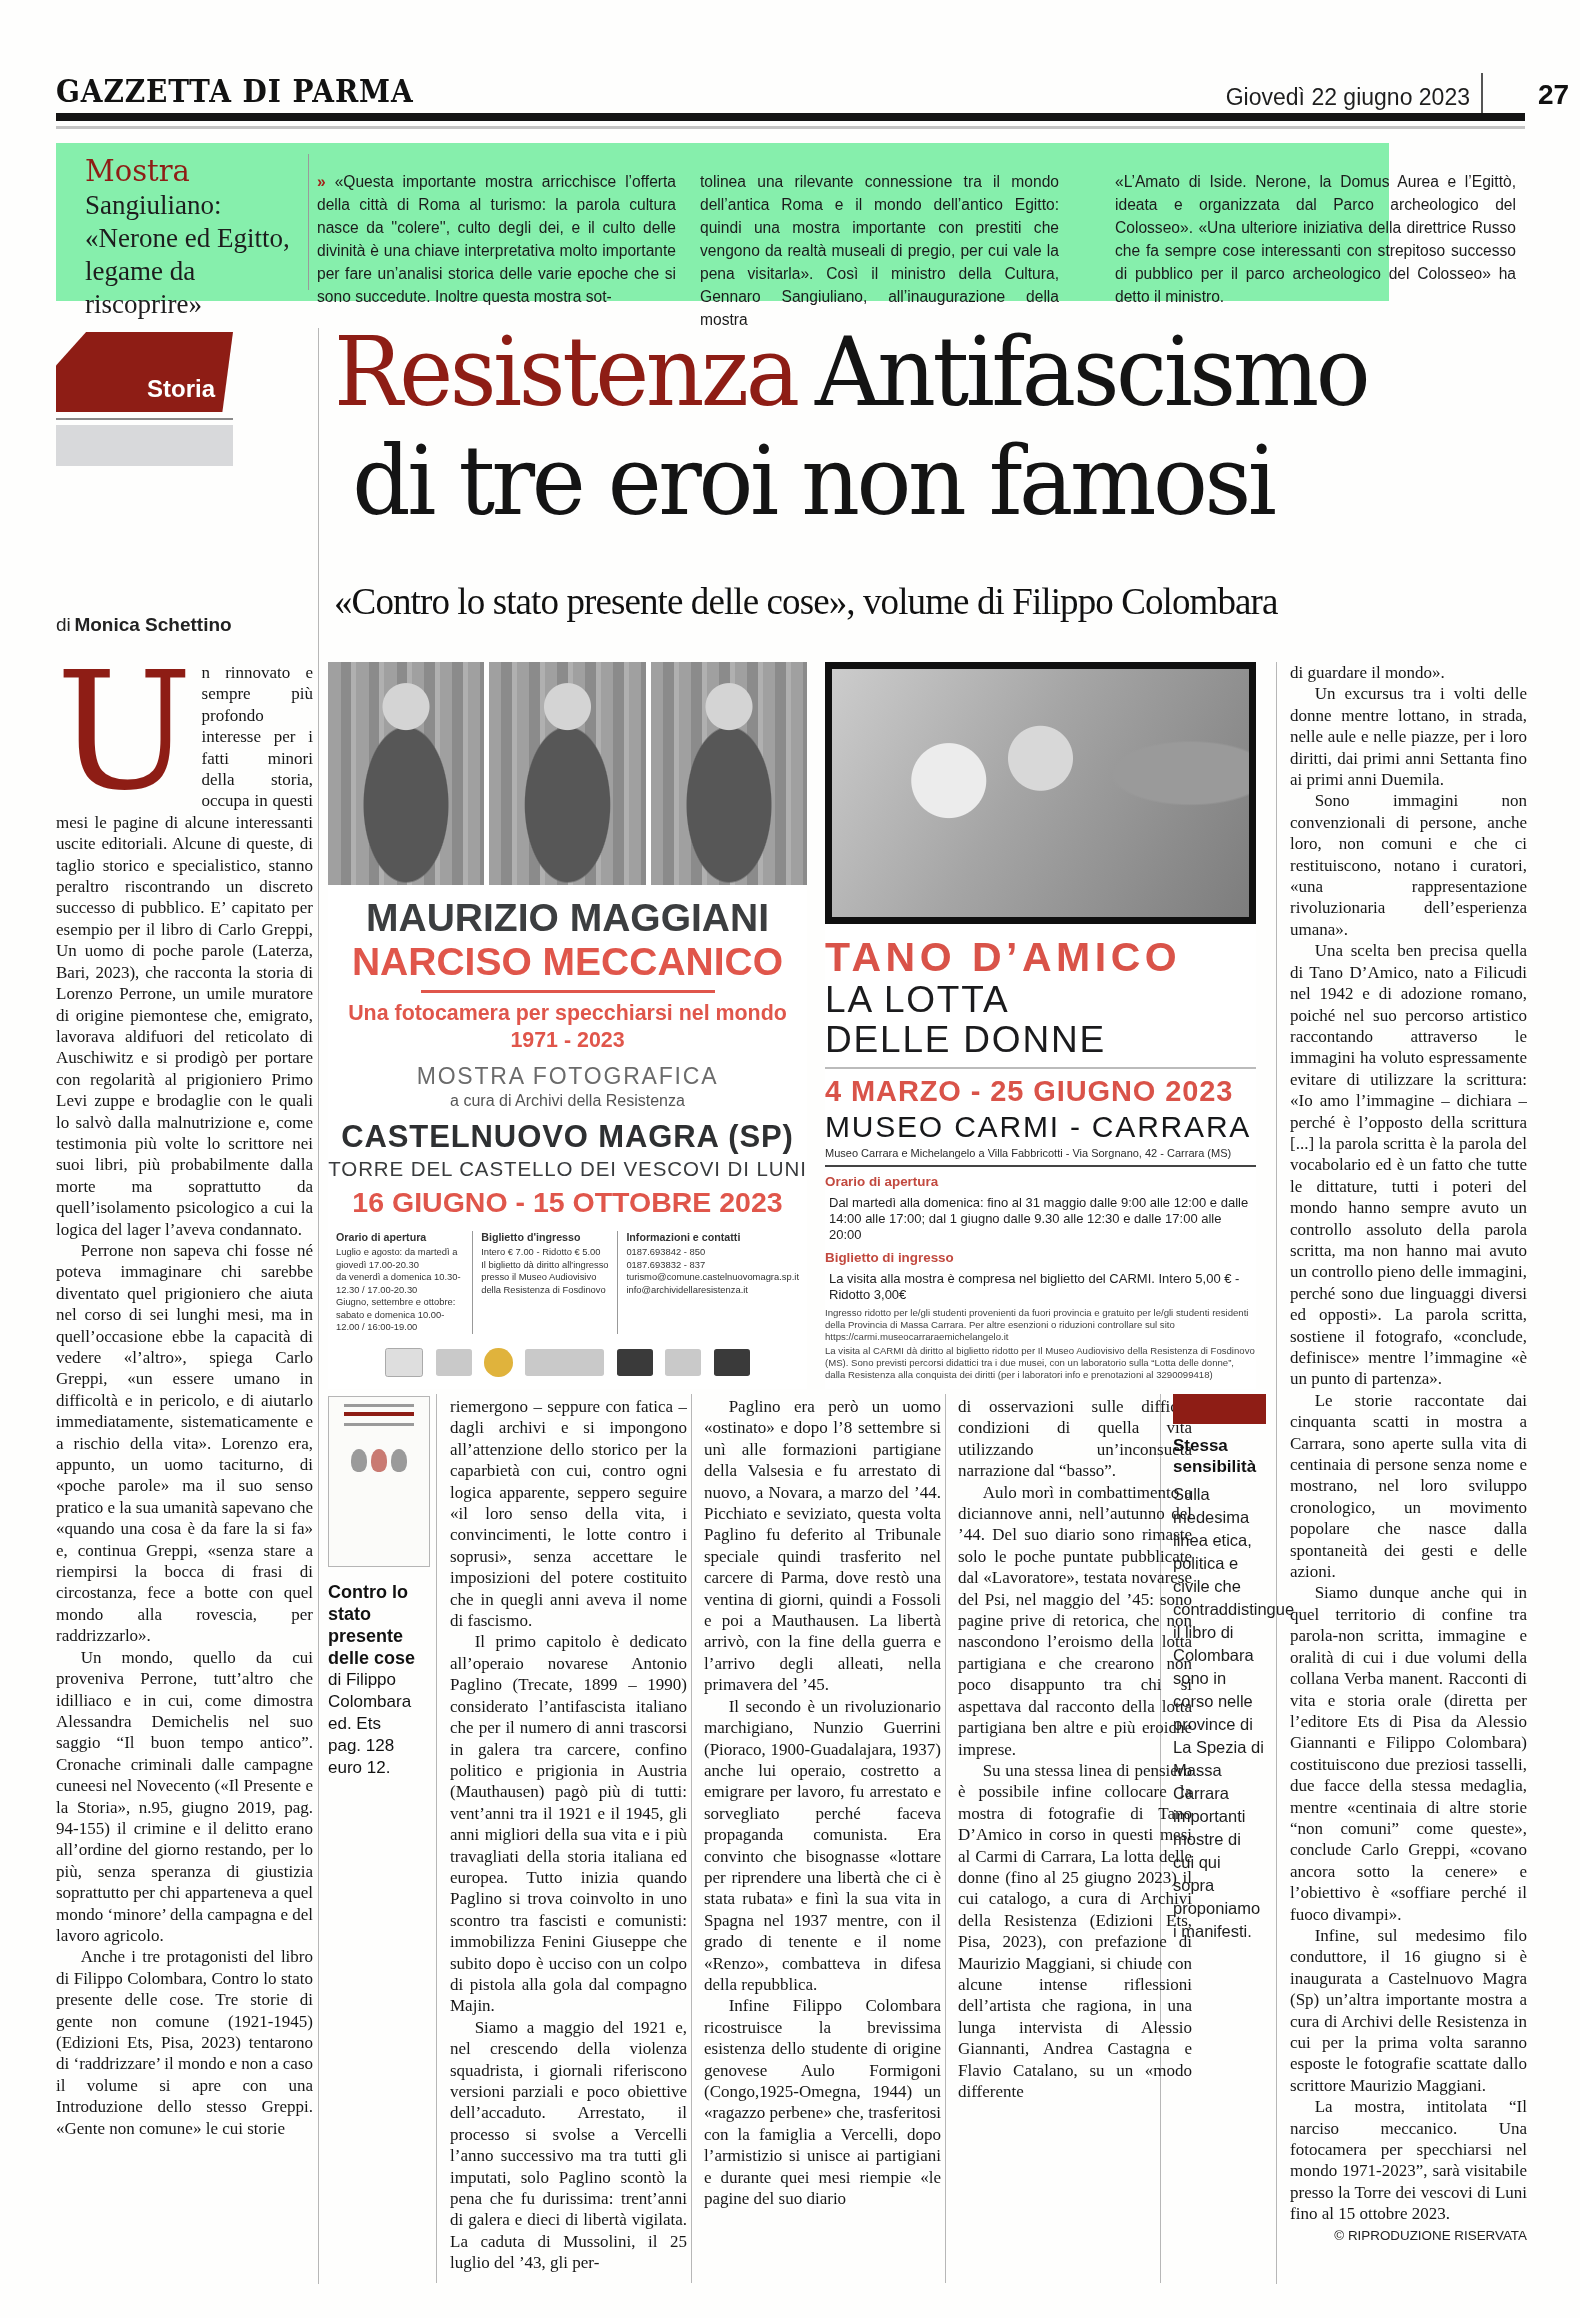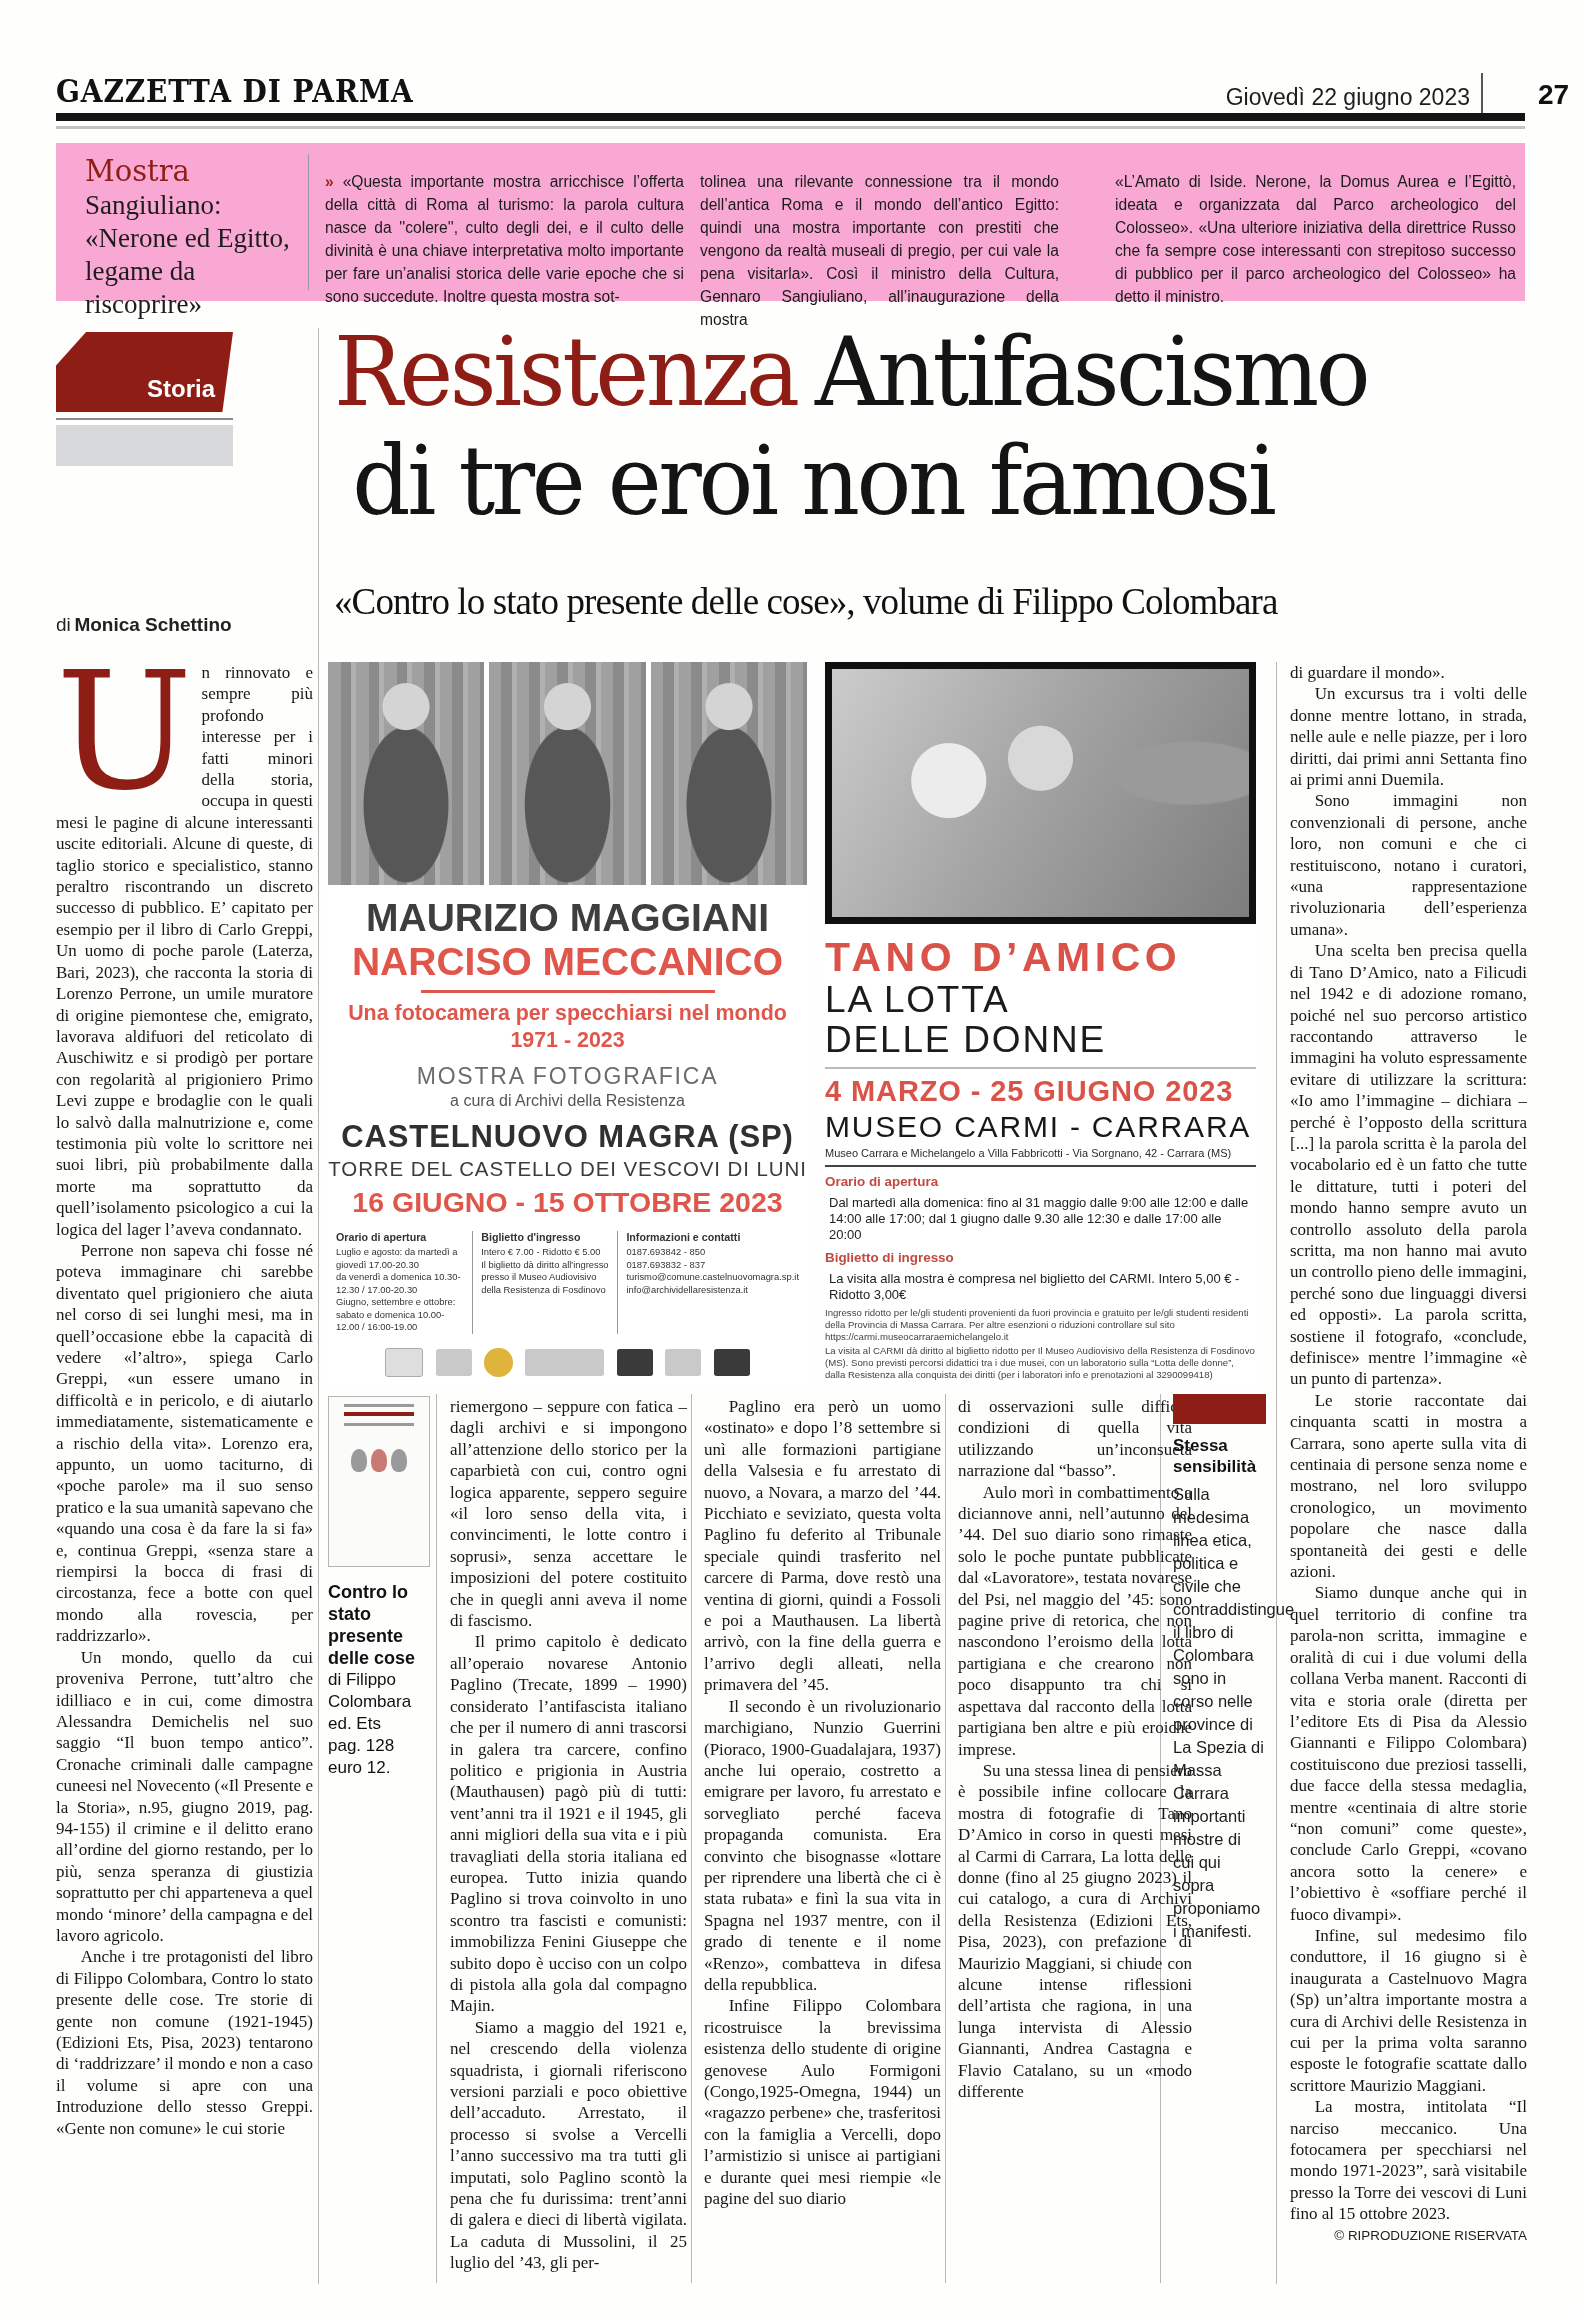--- a/index.html
+++ b/index.html
@@ -10,27 +10,27 @@
   
   .masthead{left:56px;top:73px;font-family:"DejaVu Serif",serif;font-weight:bold;
             font-size:28px;letter-spacing:0.9px;color:#121212;transform:scaleY(1.12);transform-origin:left top;}
   .edition-date{right:111px;top:84px;font-family:"Liberation Sans",sans-serif;font-size:23px;color:#1e1e1e;}
   .pn-divider{left:1481px;top:73px;width:1.8px;height:41px;background:#555;}
   .page-number{left:1538px;top:79px;font-family:"Liberation Sans",sans-serif;font-weight:bold;font-size:28px;color:#111;}
   .hrule-thick{left:56px;top:113px;width:1469px;height:8px;background:#141414;}
   .hrule-thin{left:56px;top:126px;width:1469px;height:2.7px;background:#c3c3c3;}
 
   
-  .topbox{left:56px;top:143px;width:1469px;height:158px;background:#f9a8d4;}
+  .topbox{left:56px;top:143px;width:1333px;height:158px;background:#86efac;}
   .tb-kicker{position:absolute;left:29px;top:10.7px;font-size:29px;color:#8e1d15;font-family:"DejaVu Serif",serif;}
   .tb-title{position:absolute;left:29px;top:46px;width:225px;font-size:27px;line-height:33px;color:#1d1d1d;}
   .tb-div{position:absolute;left:252px;top:10.7px;width:0.9px;height:136px;background:#9a9a9a;}
   .tb-col{position:absolute;top:11.6px;font-family:"Liberation Sans",sans-serif;font-size:15.6px;
           line-height:23px;color:#1b1b1b;text-align:justify;}
-  .tb-c1{left:269px;width:359px;}
+  .tb-c1{left:261px;width:359px;}
   .tb-c2{left:644px;width:359px;}
   .tb-c3{left:1059px;width:401px;}
   .qmark{color:#a3221a;font-weight:bold;font-family:"Liberation Sans",sans-serif;}
 
   
   .storia{left:56px;top:332px;width:177px;height:80px;background:#8e1d15;
           clip-path:polygon(17% 0,100% 0,94% 100%,0 100%,0 42%);
           display:flex;align-items:center;justify-content:flex-end;padding-right:18px;box-sizing:border-box;}
   .storia span{font-family:"Liberation Sans",sans-serif;font-weight:bold;font-size:24px;color:#ffffff;margin-top:33px;}
   .storia-line{left:56px;top:418px;width:177px;height:1.8px;background:#8a8a8a;}

